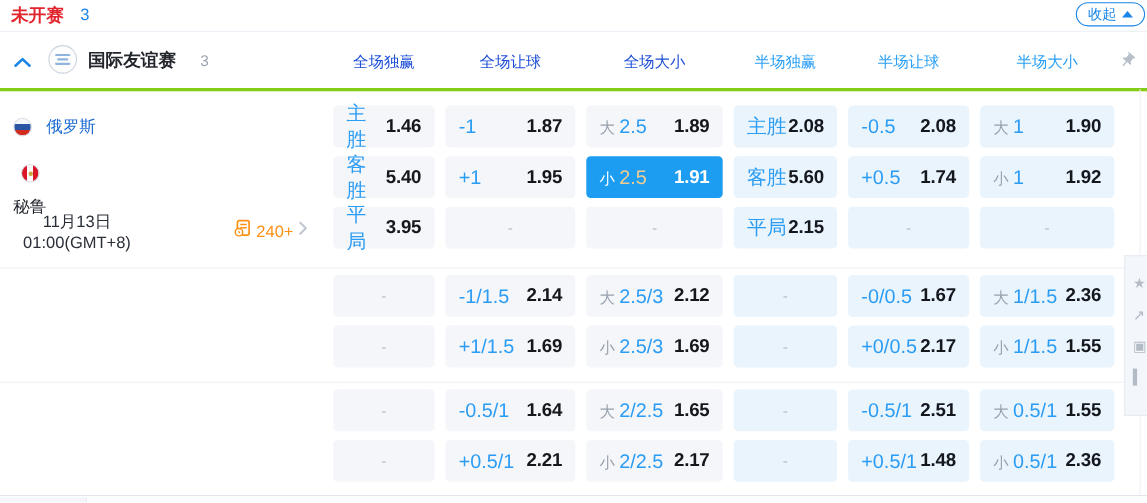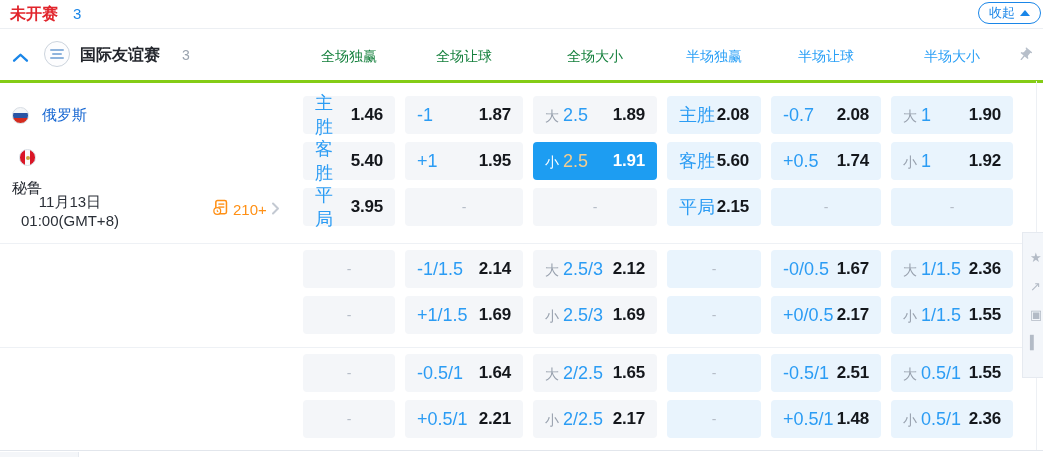--- a/index.html
+++ b/index.html
@@ -20,21 +20,21 @@
   .gheader{position:absolute;top:29px;left:0;right:0;height:51px;background:#fff;border-bottom:3px solid #84cc16;}
   .chev{position:absolute;left:12px;top:20px;cursor:pointer;}
   .logo{position:absolute;left:44px;top:12px;width:26px;height:26px;border-radius:50%;
         border:1px solid #ccd4dd;background:#fdfdfe;box-sizing:border-box;
         display:flex;flex-direction:column;justify-content:center;align-items:center;gap:2px;}
   .logo i{display:block;width:14px;height:2px;background:#8fb4dd;border-radius:1px;}
   .logo i:nth-child(2){width:10px;}
   .league{position:absolute;left:80px;top:16px;font-size:16px;font-weight:bold;color:#23262c;}
   .gcount{position:absolute;left:182px;top:18px;font-size:14px;color:#9aa3ae;}
   .colh{position:absolute;top:19px;font-size:14px;text-align:center;}
-  .colh.dark{color:#15803d;}
+  .colh.dark{color:#1d4ed8;}
   .colh.blue{color:#2ba0f6;}
   .h0{left:303px;width:92px;}  .h1{left:405px;width:118px;} .h2{left:533px;width:124px;}
   .h3{left:667px;width:94px;}  .h4{left:771px;width:110px;} .h5{left:891px;width:122px;}
   .pin{position:absolute;right:10px;top:18px;cursor:pointer;}
 
   
   .team{position:absolute;display:flex;align-items:center;gap:13px;height:24px;cursor:default;}
   .team-home{left:12px;top:103px;}
   .team-away{left:12px;top:149px;flex-direction:column;}
   .tname{font-size:15px;font-weight:normal;text-align:center;}
@@ -138,21 +138,21 @@
   <div class="markets">
     <span>
       <svg width="17" height="17" viewBox="0 0 20 20">
           <rect x="4.5" y="1.8" width="12.5" height="15.5" rx="2" fill="none" stroke="#ff9015" stroke-width="1.8"></rect>
           <line x1="7.5" y1="6" x2="14.5" y2="6" stroke="#ff9015" stroke-width="1.6"></line>
           <line x1="7.5" y1="9.5" x2="14.5" y2="9.5" stroke="#ff9015" stroke-width="1.6"></line>
           <circle cx="6.2" cy="14.2" r="4" fill="#fff" stroke="#ff9015" stroke-width="1.5"></circle>
           <path d="M6.2 12.6v1.7l1.2.8" stroke="#ff9015" stroke-width="1.2" fill="none"></path>
         </svg>
     </span>
-    <span class="markets-count">210+</span>
+    <span class="markets-count">240+</span>
     <span>
       <svg width="9" height="13" viewBox="0 0 9 13">
           <path d="M2 1.5l5 5-5 5" stroke="#c3c9d2" stroke-width="2" fill="none" stroke-linecap="round" stroke-linejoin="round"></path>
         </svg>
     </span>
   </div>
 
   <div class="grid">
 
     <div class="row">
@@ -169,21 +169,21 @@
             <span class="side">大</span>
             <span class="lbl">2.5</span>
           </span>
         <span class="val">1.89</span>
       </div>
       <div class="cell ht c3">
         <span class="lbl">主胜</span>
         <span class="val">2.08</span>
       </div>
       <div class="cell ht c4">
-        <span class="lbl">-0.7</span>
+        <span class="lbl">-0.5</span>
         <span class="val">2.08</span>
       </div>
       <div class="cell ht c5">
         <span class="pair">
             <span class="side">大</span>
             <span class="lbl">1</span>
           </span>
         <span class="val">1.90</span>
       </div>
     </div>

